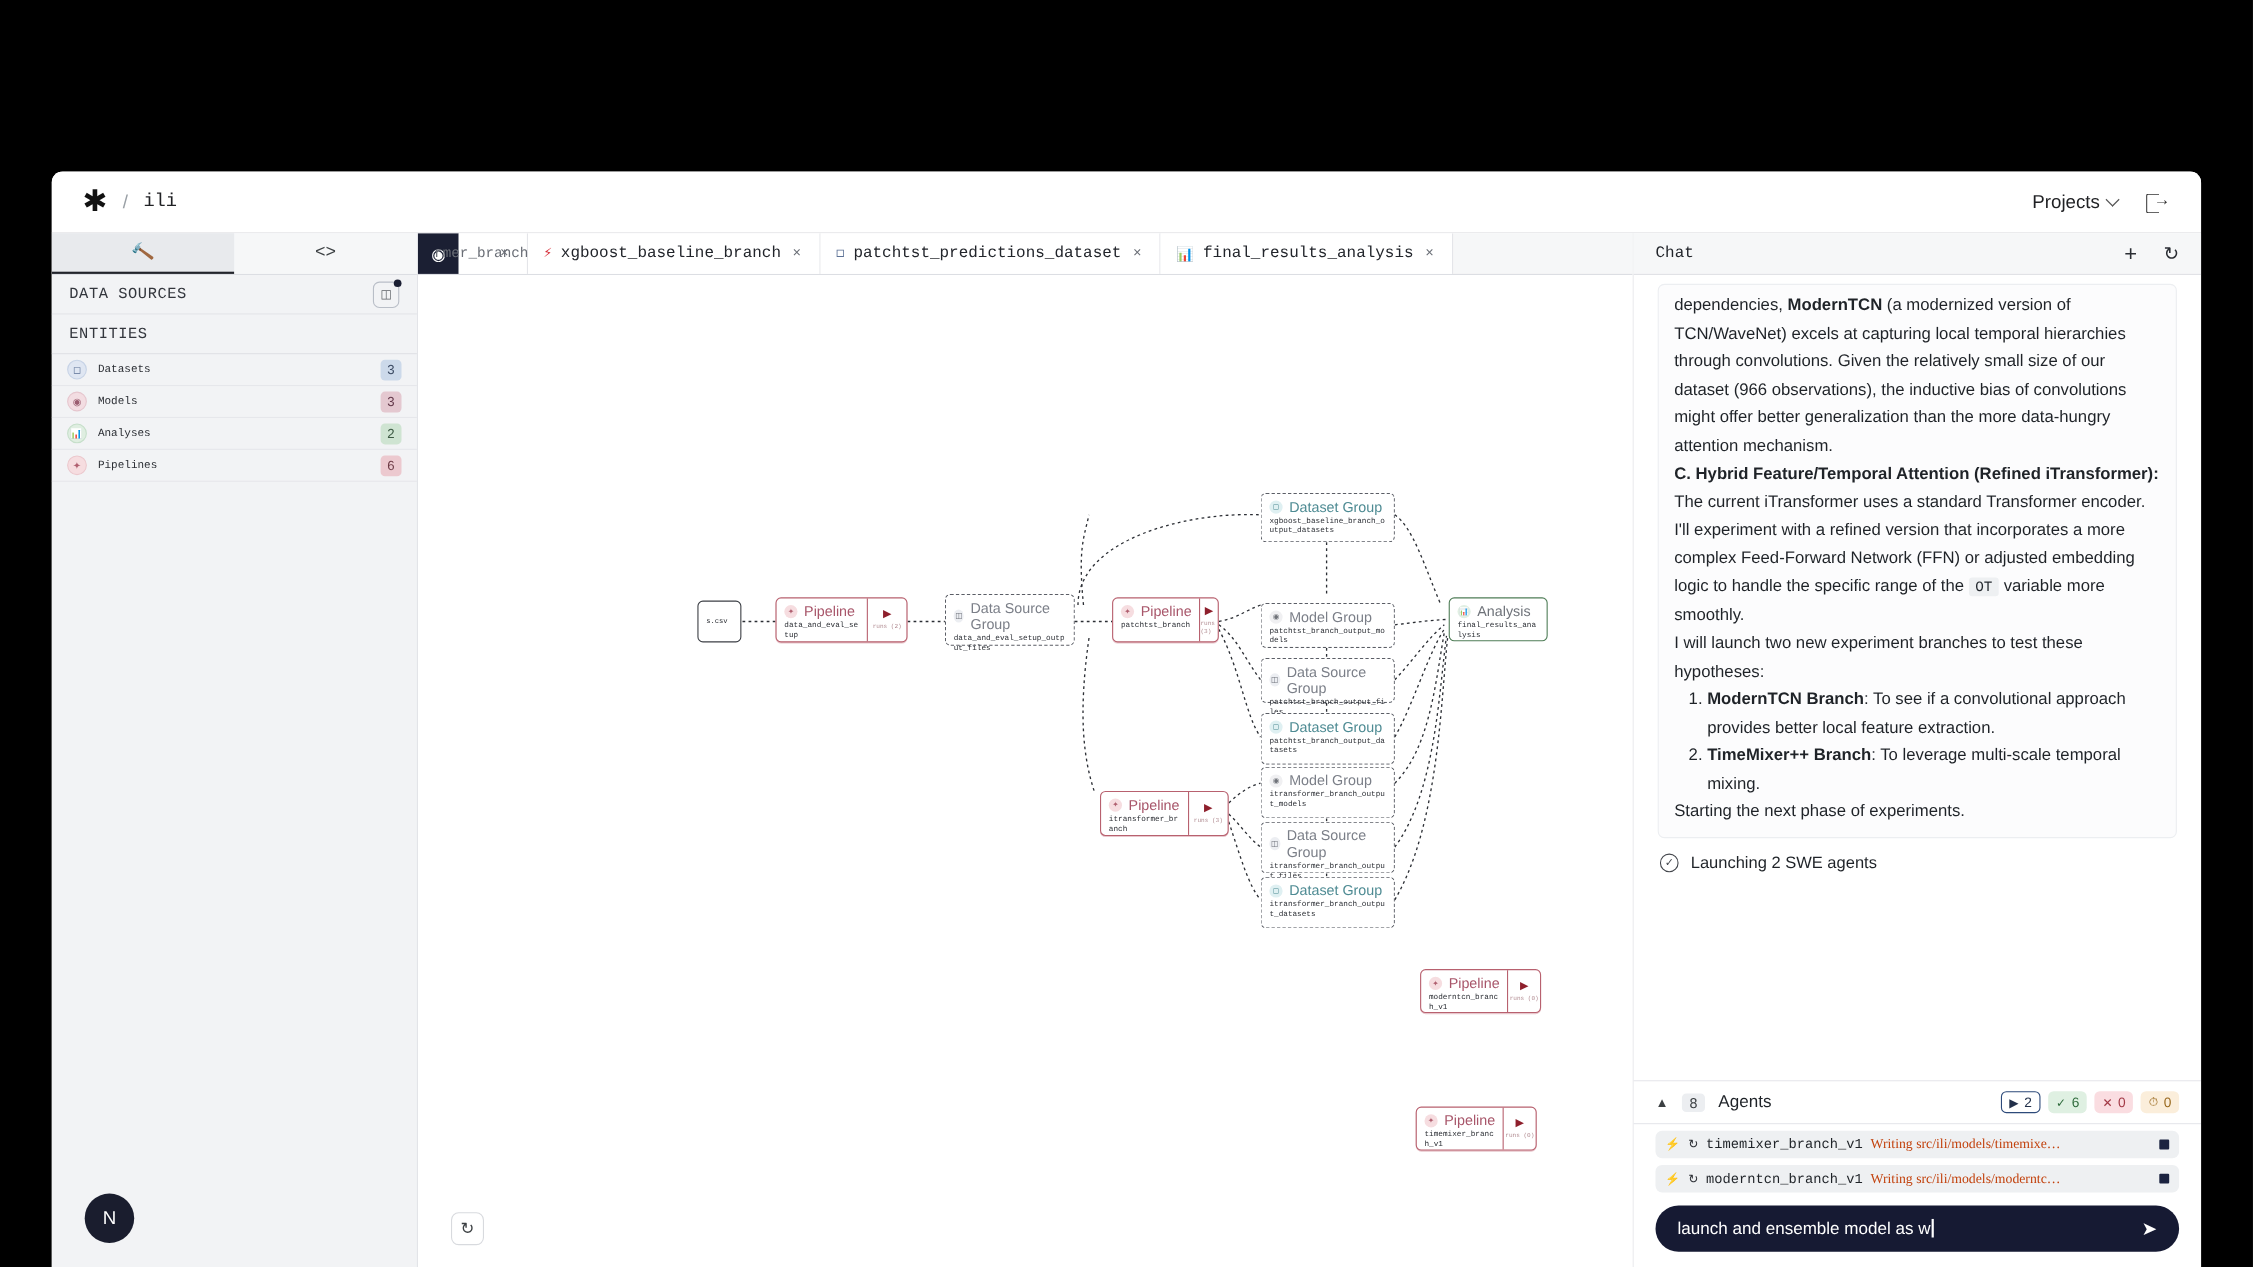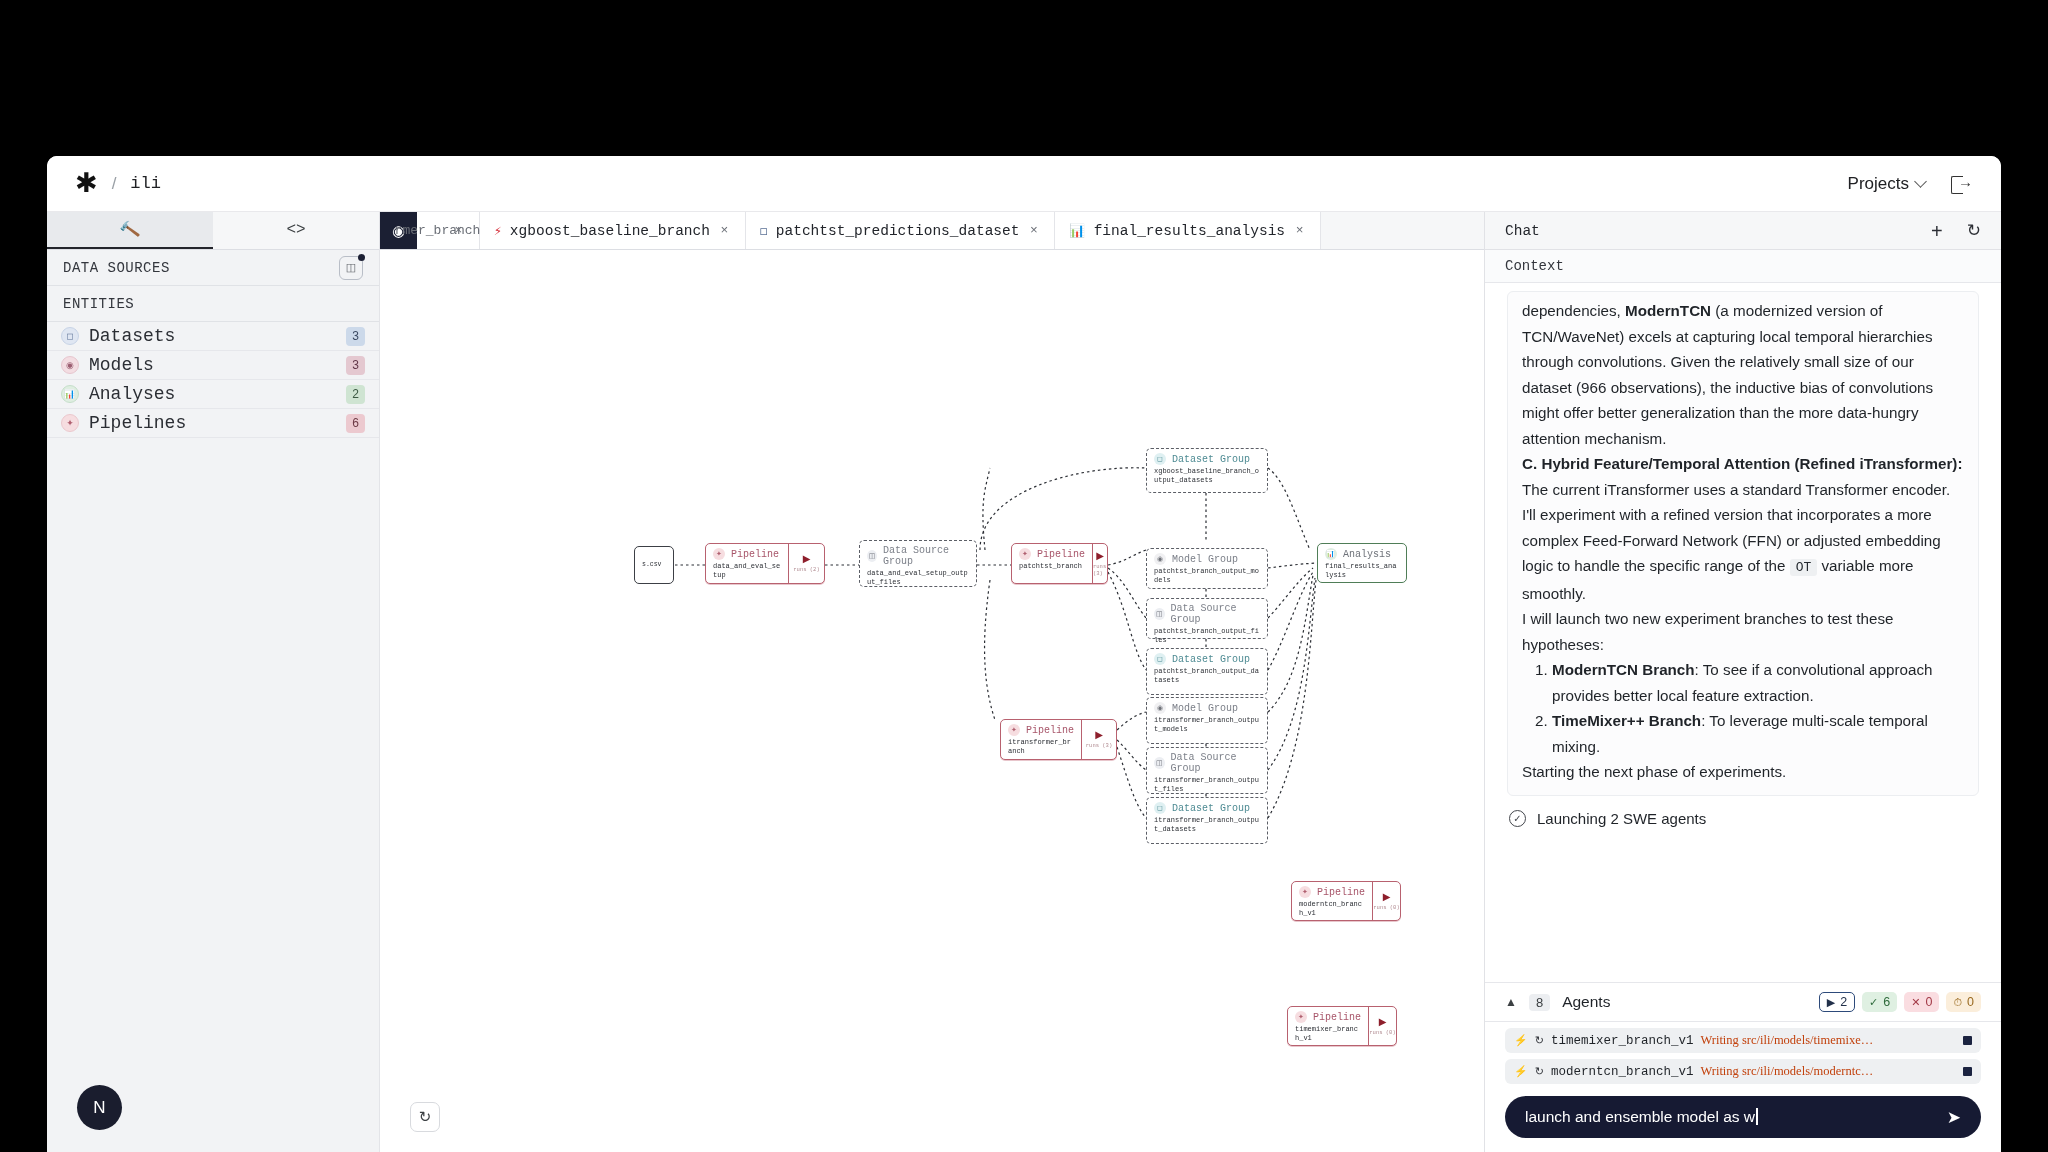--- a/index.html
+++ b/index.html
@@ -54,21 +54,21 @@
             background:#1b1f33; }
 
   .ent-row { height:29px; display:flex; align-items:center; padding:0 14px; gap:10px;
              border-bottom:1px solid #e6e7eb; cursor:pointer; }
   .ent-ic { width:18px; height:18px; border-radius:50%; display:flex; align-items:center;
             justify-content:center; font-size:9px; }
   .ic-ds  { background:#dfe6f2; color:#5d7296; border:1px solid #c7d3e6; }
   .ic-md  { background:#f3dde2; color:#9b5d70; border:1px solid #e6c6ce; }
   .ic-an  { background:#dfeee1; color:#5f8a67; border:1px solid #c6dfca; }
   .ic-pl  { background:#f6dde0; color:#b06070; border:1px solid #ebc8cd; }
-  .ent-lbl { font-family:"Liberation Mono", monospace; font-size:18px; color:#2b2e34; }
+  .ent-lbl { font-family:"Liberation Mono", monospace; font-size:10px; color:#2b2e34; }
   .ent-count { margin-left:auto; min-width:19px; height:19px; border-radius:4px; font-size:12px;
                display:flex; align-items:center; justify-content:center; padding:0 5px; }
   .cnt-ds { background:#ccd9ea; color:#3b4a63; }
   .cnt-md { background:#e4c8d0; color:#63384a; }
   .cnt-an { background:#cfe4d2; color:#3c5a43; }
   .cnt-pl { background:#ecc9cf; color:#6d3a45; }
 
   .avatar { position:absolute; left:30px; bottom:22px; width:45px; height:45px; border-radius:50%;
             background:#1a1d2e; color:#fff; display:flex; align-items:center; justify-content:center;
             font-size:17px; cursor:pointer; }
@@ -90,21 +90,21 @@
   .tab .tx { width:13px; height:13px; color:#6a6e76; font-size:13px; line-height:11px;
              display:inline-flex; align-items:center; justify-content:center; }
 
   .canvas { flex:1; position:relative; background:#fff; overflow:hidden; }
   .canvas svg { position:absolute; inset:0; width:100%; height:100%; }
 
   .node { position:absolute; border-radius:5px; background:#fff; }
   .node .hd { display:flex; align-items:center; gap:6px; padding:4px 7px 1px 7px; }
   .node .hic { width:12px; height:12px; border-radius:50%; display:flex; align-items:center;
                justify-content:center; font-size:7px; }
-  .node .hlbl { font-family:Liberation Mono, monospace; font-size:10px; }
+  .node .hlbl { font-family:Liberation Sans, sans-serif; font-size:13px; }
   .node .nm { font-family:"Liberation Mono", monospace; font-size:7px; color:#2b2e34;
               padding:1px 7px 5px 7px; line-height:1.35; word-break:break-all; }
 
   .n-pipeline { border:1.3px solid #b8616f; display:flex; box-shadow:0 1px 0 #e8c6cc; }
   .n-pipeline .left { flex:1; }
   .n-pipeline .right { width:36px; border-left:1.3px solid #b8616f; display:flex; flex-direction:column;
                        align-items:center; justify-content:center; gap:2px; }
   .n-pipeline .play { color:#8e1f2c; font-size:10px; line-height:1; }
   .n-pipeline .runs { font-family:"Liberation Mono", monospace; font-size:5.5px; color:#b08a90; }
   .n-pipeline .hlbl { color:#a8566a; }
@@ -461,23 +461,20 @@
     </div>
 
     <div class="chat">
       <div class="chat-hd">
         <span class="t">Chat</span>
         <div class="acts">
           <span class="ic-plus">+</span>
           <span class="ic-hist">↻</span>
         </div>
       </div>
-      <div class="chat-ctx">
-        <span>Context</span>
-      </div>
 
       <div class="chat-scroll">
         <div class="msg">
           <p><span>dependencies, </span><b>ModernTCN</b><span> (a modernized version of TCN/WaveNet) excels at capturing local temporal hierarchies through convolutions. Given the relatively small size of our dataset (966 observations), the inductive bias of convolutions might offer better generalization than the more data-hungry attention mechanism.</span></p>
           <p><b>C. Hybrid Feature/Temporal Attention (Refined iTransformer):</b><span> The current iTransformer uses a standard Transformer encoder. I'll experiment with a refined version that incorporates a more complex Feed-Forward Network (FFN) or adjusted embedding logic to handle the specific range of the </span><code class="inline">OT</code><span> variable more smoothly.</span></p>
           <p>I will launch two new experiment branches to test these hypotheses:</p>
           <ol>
             <li><b>ModernTCN Branch</b><span>: To see if a convolutional approach provides better local feature extraction.</span></li>
             <li><b>TimeMixer++ Branch</b><span>: To leverage multi-scale temporal mixing.</span></li>
           </ol>

